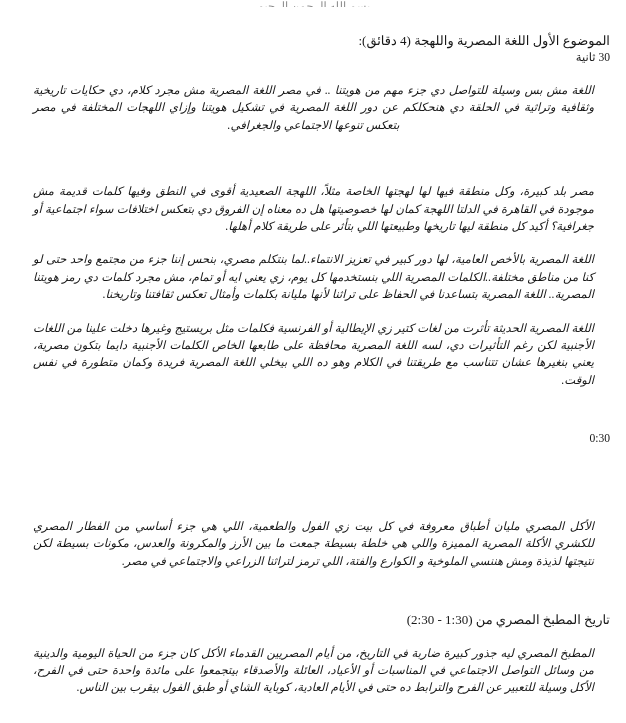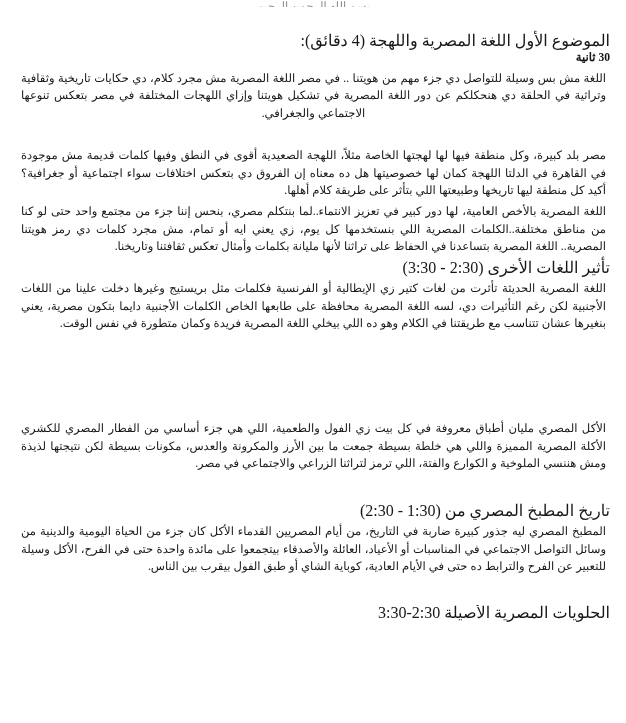--- a/index.html
+++ b/index.html
@@ -42,43 +42,43 @@
   }
   .block {
     margin: 0;
     padding: 0;
   }
   .spacer-lg { height: 26px; }
   .spacer-md { height: 17px; }
   .spacer-sm { height: 11px; }
 
   .heading {
-    font-size: 16px;
+    font-size: 13px;
     line-height: 16.5px;
     margin: 0;
     text-align: right;
     color: #171717;
     white-space: nowrap;
   }
   .subline {
     font-size: 11.6px;
     line-height: 16.5px;
     margin: 0;
     text-align: right;
     color: #171717;
-    font-weight: bold;
   }
   .para {
     font-size: 11.6px;
     line-height: 17.4px;
-    margin: 4px;
+    margin: 16px;
     text-align: justify;
     text-align-last: center;
     color: #171717;
     word-spacing: 0.2px;
+    font-style: italic;
   }
   .para.last-right {
     text-align-last: right;
   }
   .bottom-clip {
     max-height: 40px;
     overflow: hidden;
   }
 </style>
 </head>
@@ -101,27 +101,27 @@
 
     <div class="block">
       <p class="para last-right">مصر بلد كبيرة، وكل منطقة فيها لها لهجتها الخاصة مثلاً، اللهجة الصعيدية أقوى في النطق وفيها كلمات قديمة مش موجودة في القاهرة في الدلتا اللهجة كمان لها خصوصيتها هل ده معناه إن الفروق دي بتعكس اختلافات سواء اجتماعية أو جغرافية؟ أكيد كل منطقة ليها تاريخها وطبيعتها اللي بتأثر على طريقة كلام أهلها.</p>
     </div>
 
     <div class="block">
       <p class="para last-right">اللغة المصرية بالأخص العامية، لها دور كبير في تعزيز الانتماء..لما بنتكلم مصري، بنحس إننا جزء من مجتمع واحد حتى لو كنا من مناطق مختلفة..الكلمات المصرية اللي بنستخدمها كل يوم، زي يعني ايه أو تمام، مش مجرد كلمات دي رمز هويتنا المصرية.. اللغة المصرية بتساعدنا في الحفاظ على تراثنا لأنها مليانة بكلمات وأمثال تعكس ثقافتنا وتاريخنا.</p>
     </div>
 
     <div class="block">
-      <p class="heading">تأثير اللغات الأخرى (2:30 - 3:30)</p>
       <p class="para last-right">اللغة المصرية الحديثة تأثرت من لغات كتير زي الإيطالية أو الفرنسية فكلمات مثل بريستيج وغيرها دخلت علينا من اللغات الأجنبية لكن رغم التأثيرات دي، لسه اللغة المصرية محافظة على طابعها الخاص الكلمات الأجنبية دايما بتكون مصرية، يعني بنغيرها عشان تتناسب مع طريقتنا في الكلام وهو ده اللي بيخلي اللغة المصرية فريدة وكمان متطورة في نفس الوقت.</p>
     </div>
 
     <div class="spacer-lg"></div>
 
     <div class="block">
+      <p class="subline">0:30</p>
       <div class="spacer-sm"></div>
     </div>
 
     <div class="spacer-lg"></div>
 
     <div class="block">
       <div class="spacer-md"></div>
       <p class="para last-right">الأكل المصري مليان أطباق معروفة في كل بيت زي الفول والطعمية، اللي هي جزء أساسي من الفطار المصري للكشري الأكلة المصرية المميزة واللي هي خلطة بسيطة جمعت ما بين الأرز والمكرونة والعدس، مكونات بسيطة لكن نتيجتها لذيذة ومش هننسي الملوخية و الكوارع والفتة، اللي ترمز لتراثنا الزراعي والاجتماعي في مصر.</p>
     </div>
 

